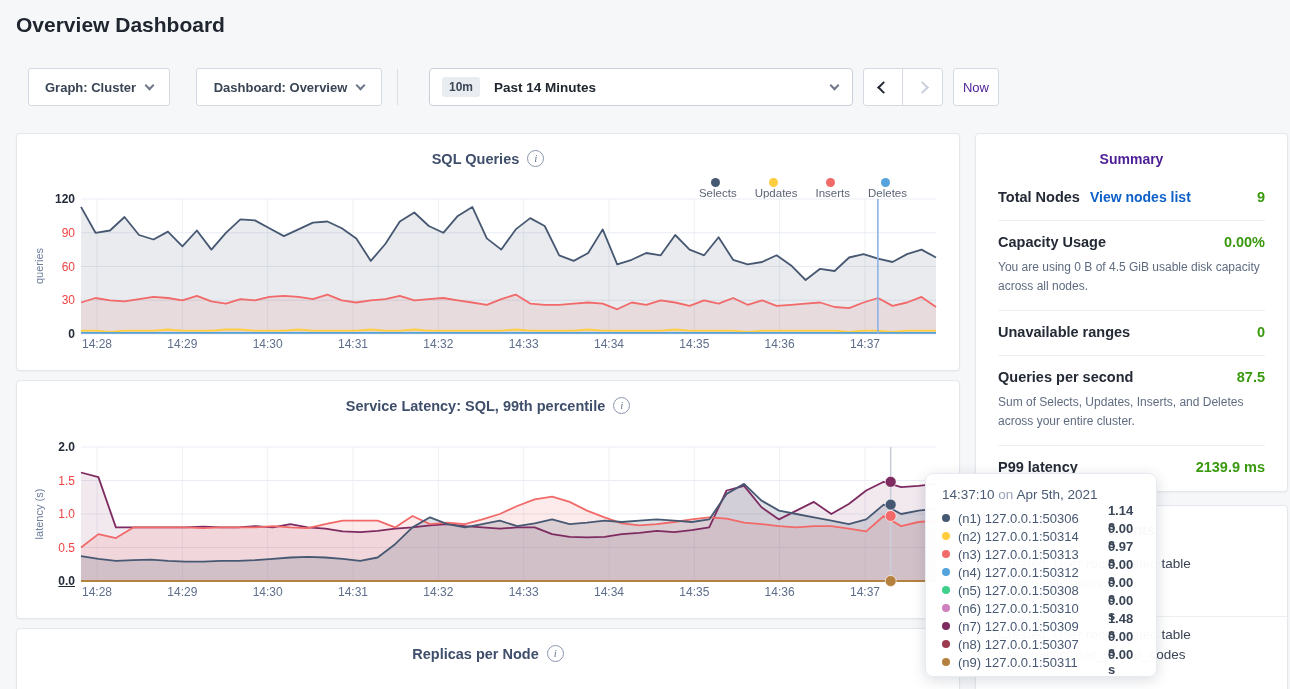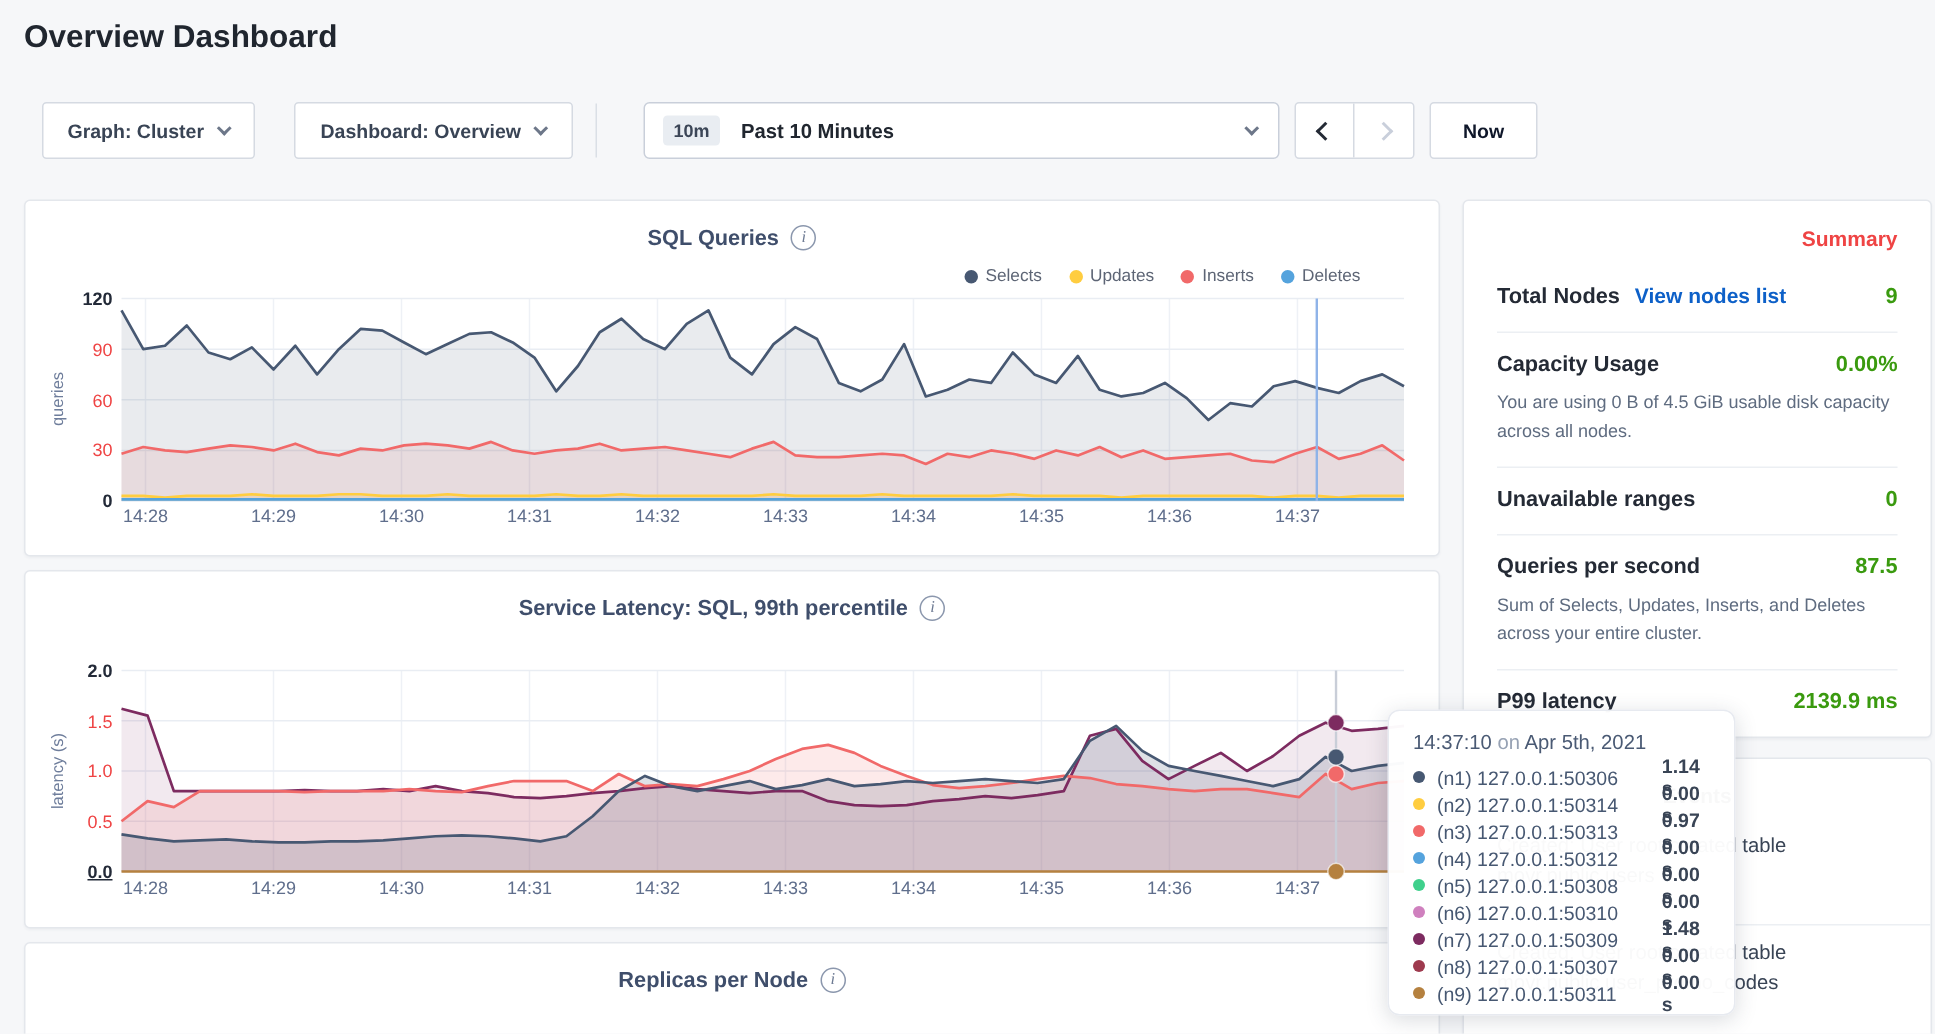--- a/index.html
+++ b/index.html
@@ -15,58 +15,58 @@
   #dd-graph { left: 16px; width: 142px; }
   #dd-dashboard { left: 184px; width: 186px; }
   .vline { position: absolute; left: 397px; top: 69px; height: 36px; width: 1px; background: #dadfe6; }
   #timebox { left: 417px; width: 424px; border-color: #c9cfda; border-radius: 4px; padding: 0 14px 0 12px; }
   .time-badge { background: #e9edf2; border-radius: 3px; padding: 3px 7px; font-size: 12px; font-weight: bold; color: #3c4657; margin-right: 14px; }
   .time-label { font-size: 13.5px; font-weight: bold; color: #20262f; }
   #timebox .chv { margin-left: auto; }
   #navgroup { left: 851px; width: 80px; padding: 0; }
   .nav-cell { width: 40px; height: 100%; display: flex; align-items: center; justify-content: center; }
   .nav-cell:first-child { border-right: 1px solid #d5dae2; }
-  #btn-now { left: 941px; width: 72px; justify-content: center; font-size: 13px; font-weight: bold; color: #0f172a; cursor: default; }
+  #btn-now { left: 941px; width: 46px; justify-content: center; font-size: 13px; font-weight: normal; color: #4c1d95; cursor: default; }
 
   .chv { display: inline-block; border-style: solid; border-width: 0 2px 2px 0; border-color: #6d7789; width: 7px; height: 7px; }
   .chv.down { transform: rotate(45deg); margin-top: -4px; }
   .chv.left { width: 9px; height: 9px; transform: rotate(135deg); border-color: #242a35; }
   .chv.right { width: 9px; height: 9px; transform: rotate(-45deg); border-color: #c9cfdb; }
 
   
   .card { position: absolute; background: #fff; border: 1px solid #e4e7ec; border-radius: 4px; box-shadow: 0 1px 2px rgba(40,50,70,0.05); }
   #card-sql { left: 16px; top: 133px; width: 944px; height: 238px; }
   #card-latency { left: 16px; top: 380px; width: 944px; height: 239px; }
   #card-replicas { left: 16px; top: 628px; width: 944px; height: 100px; }
   #card-summary { left: 975px; top: 133px; width: 313px; height: 359px; padding: 0 22px; }
   #card-events { left: 975px; top: 505px; width: 313px; height: 220px; }
 
   .chart-title-row { position: absolute; top: 16px; left: 0; right: 0; display: flex; justify-content: center; align-items: center; gap: 8px; }
   .chart-title { font-weight: bold; font-size: 14.5px; color: #3f4e6b; }
   .info-icon { width: 17px; height: 17px; border: 1px solid #8b97ad; border-radius: 50%; color: #6d7a93; font-size: 11px; line-height: 15px; text-align: center; font-family: "Liberation Serif", serif; font-style: italic; cursor: pointer; flex: none; }
 
   .legend { position: absolute; top: 44px; right: 52px; display: flex; gap: 18px; font-size: 11.5px; color: #5d6575; }
-  .legend-item { display: flex; align-items: center; cursor: pointer; }
+  .legend-item { display: flex; align-items: center; cursor: pointer; flex-direction: column; }
   .legend-dot { width: 9px; height: 9px; border-radius: 50%; margin-right: 5px; }
 
   .plot { position: absolute; left: 64px; width: 855px; overflow: visible; }
   #plot-0 { top: 65px; height: 135px; }
   #plot-1 { top: 66px; height: 134px; }
   .ylabels { position: absolute; left: 26px; width: 32px; }
   #ylab-0 { top: 65px; } #ylab-1 { top: 66px; }
   .ytick { position: absolute; right: 0; font-size: 12px; color: #ef4444; }
   .ytick.end { color: #232a38; font-weight: bold; }
   .xlabels { position: absolute; left: 64px; width: 855px; height: 16px; }
   #xlab-0 { top: 203px; } #xlab-1 { top: 204px; }
   .xtick { position: absolute; width: 48px; text-align: center; font-size: 12px; color: #5f6e8c; }
   .axis-name { position: absolute; left: 22px; font-size: 11px; color: #6e7d9b; transform: translate(-50%,-50%) rotate(-90deg); white-space: nowrap; }
   #axis-0 { top: 132px; } #axis-1 { top: 133px; }
 
   
-  .sum-title { text-align: right; font-weight: bold; font-size: 14px; color: #ef4444; padding: 17px 0 9px; }
+  .sum-title { text-align: center; font-weight: bold; font-size: 14px; color: #4c1d95; padding: 17px 0 9px; }
   .sum-row { padding: 13px 0 15px; border-bottom: 1px solid #eceff3; }
   .sum-row:last-child { border-bottom: none; }
   .sum-head { display: flex; align-items: baseline; }
   .sum-label { font-weight: bold; font-size: 14.5px; color: #242a35; }
   .sum-link { margin-left: 10px; font-weight: bold; font-size: 14px; cursor: pointer; }
   .sum-value { margin-left: auto; font-weight: bold; font-size: 14.5px; }
   .sum-desc { margin-top: 8px; font-size: 12px; color: #5f6c80; line-height: 1.55; }
 
   
   .ev-title { text-align: center; font-weight: bold; font-size: 14px; color: #242a35; padding: 16px 0 8px; }
@@ -93,21 +93,21 @@
   <span>Graph: Cluster</span>
   <span class="chv down"></span>
 </div>
 <div class="ctl dd" id="dd-dashboard">
   <span>Dashboard: Overview</span>
   <span class="chv down"></span>
 </div>
 <div class="vline"></div>
 <div class="ctl" id="timebox">
   <span class="time-badge">10m</span>
-  <span class="time-label">Past 10 Minutes</span>
+  <span class="time-label">Past 14 Minutes</span>
   <span class="chv down"></span>
 </div>
 <div class="ctl" id="navgroup">
   <span class="nav-cell">
       <span class="chv left"></span>
     </span>
   <span class="nav-cell">
       <span class="chv right"></span>
     </span>
 </div>

